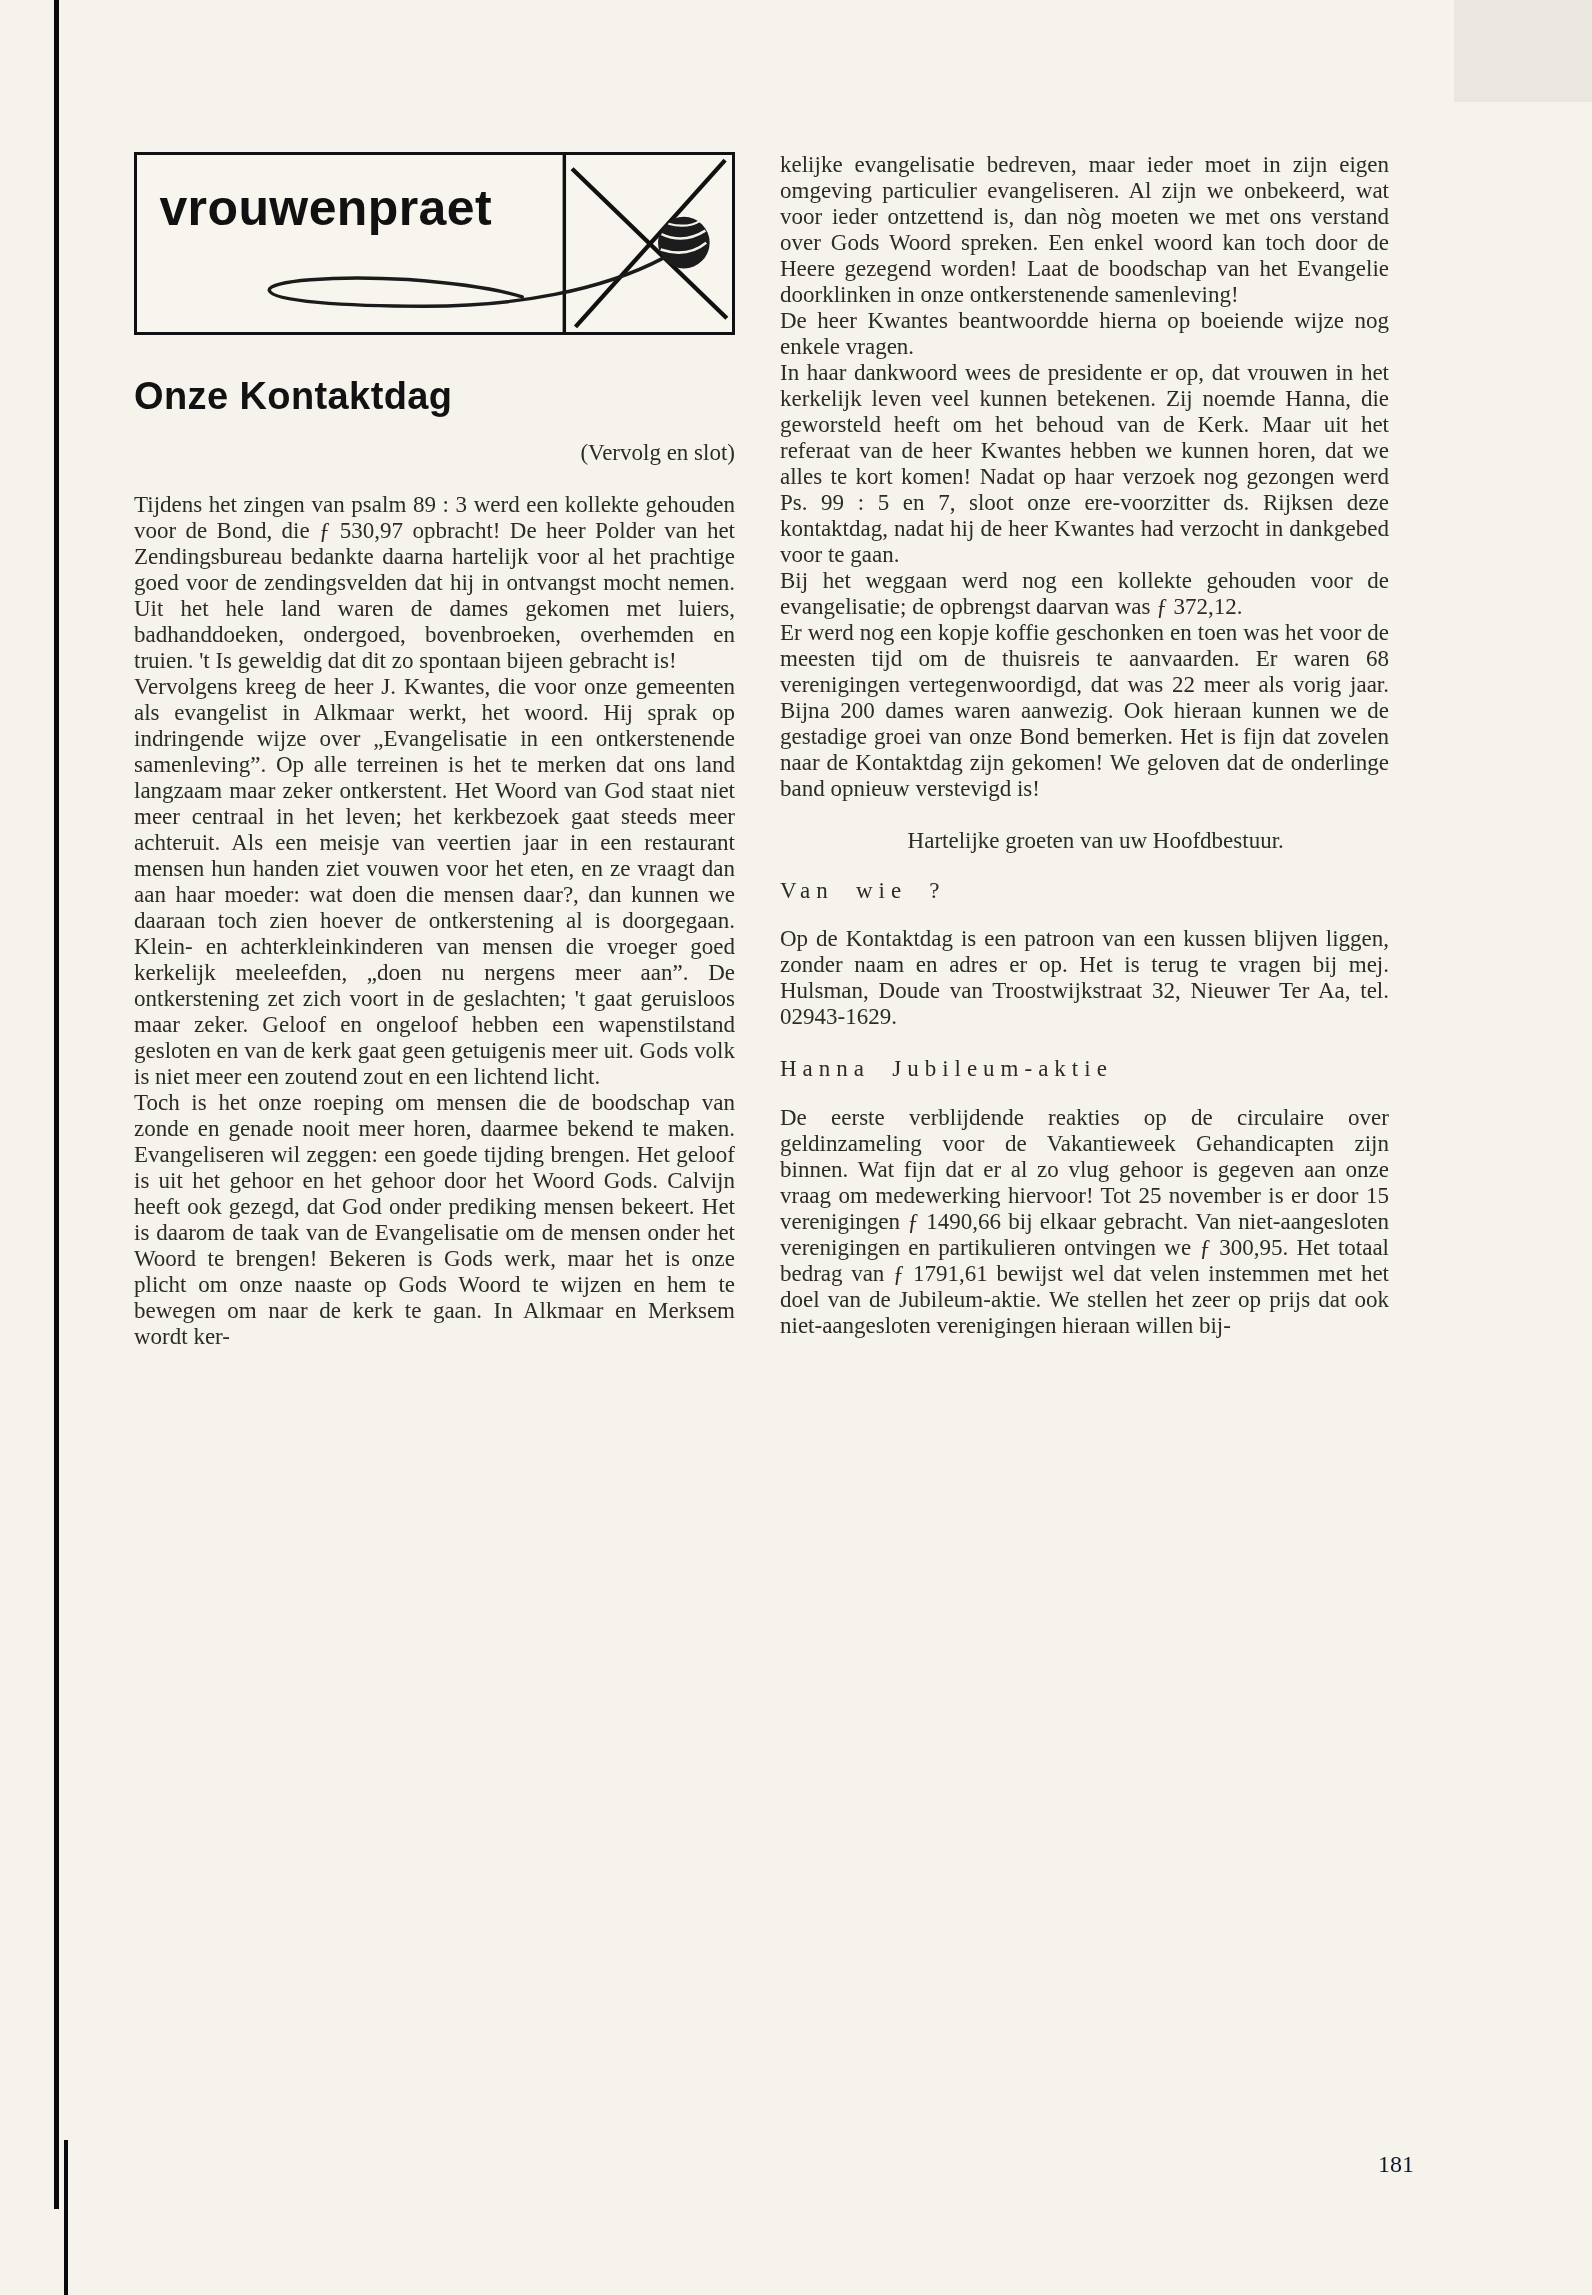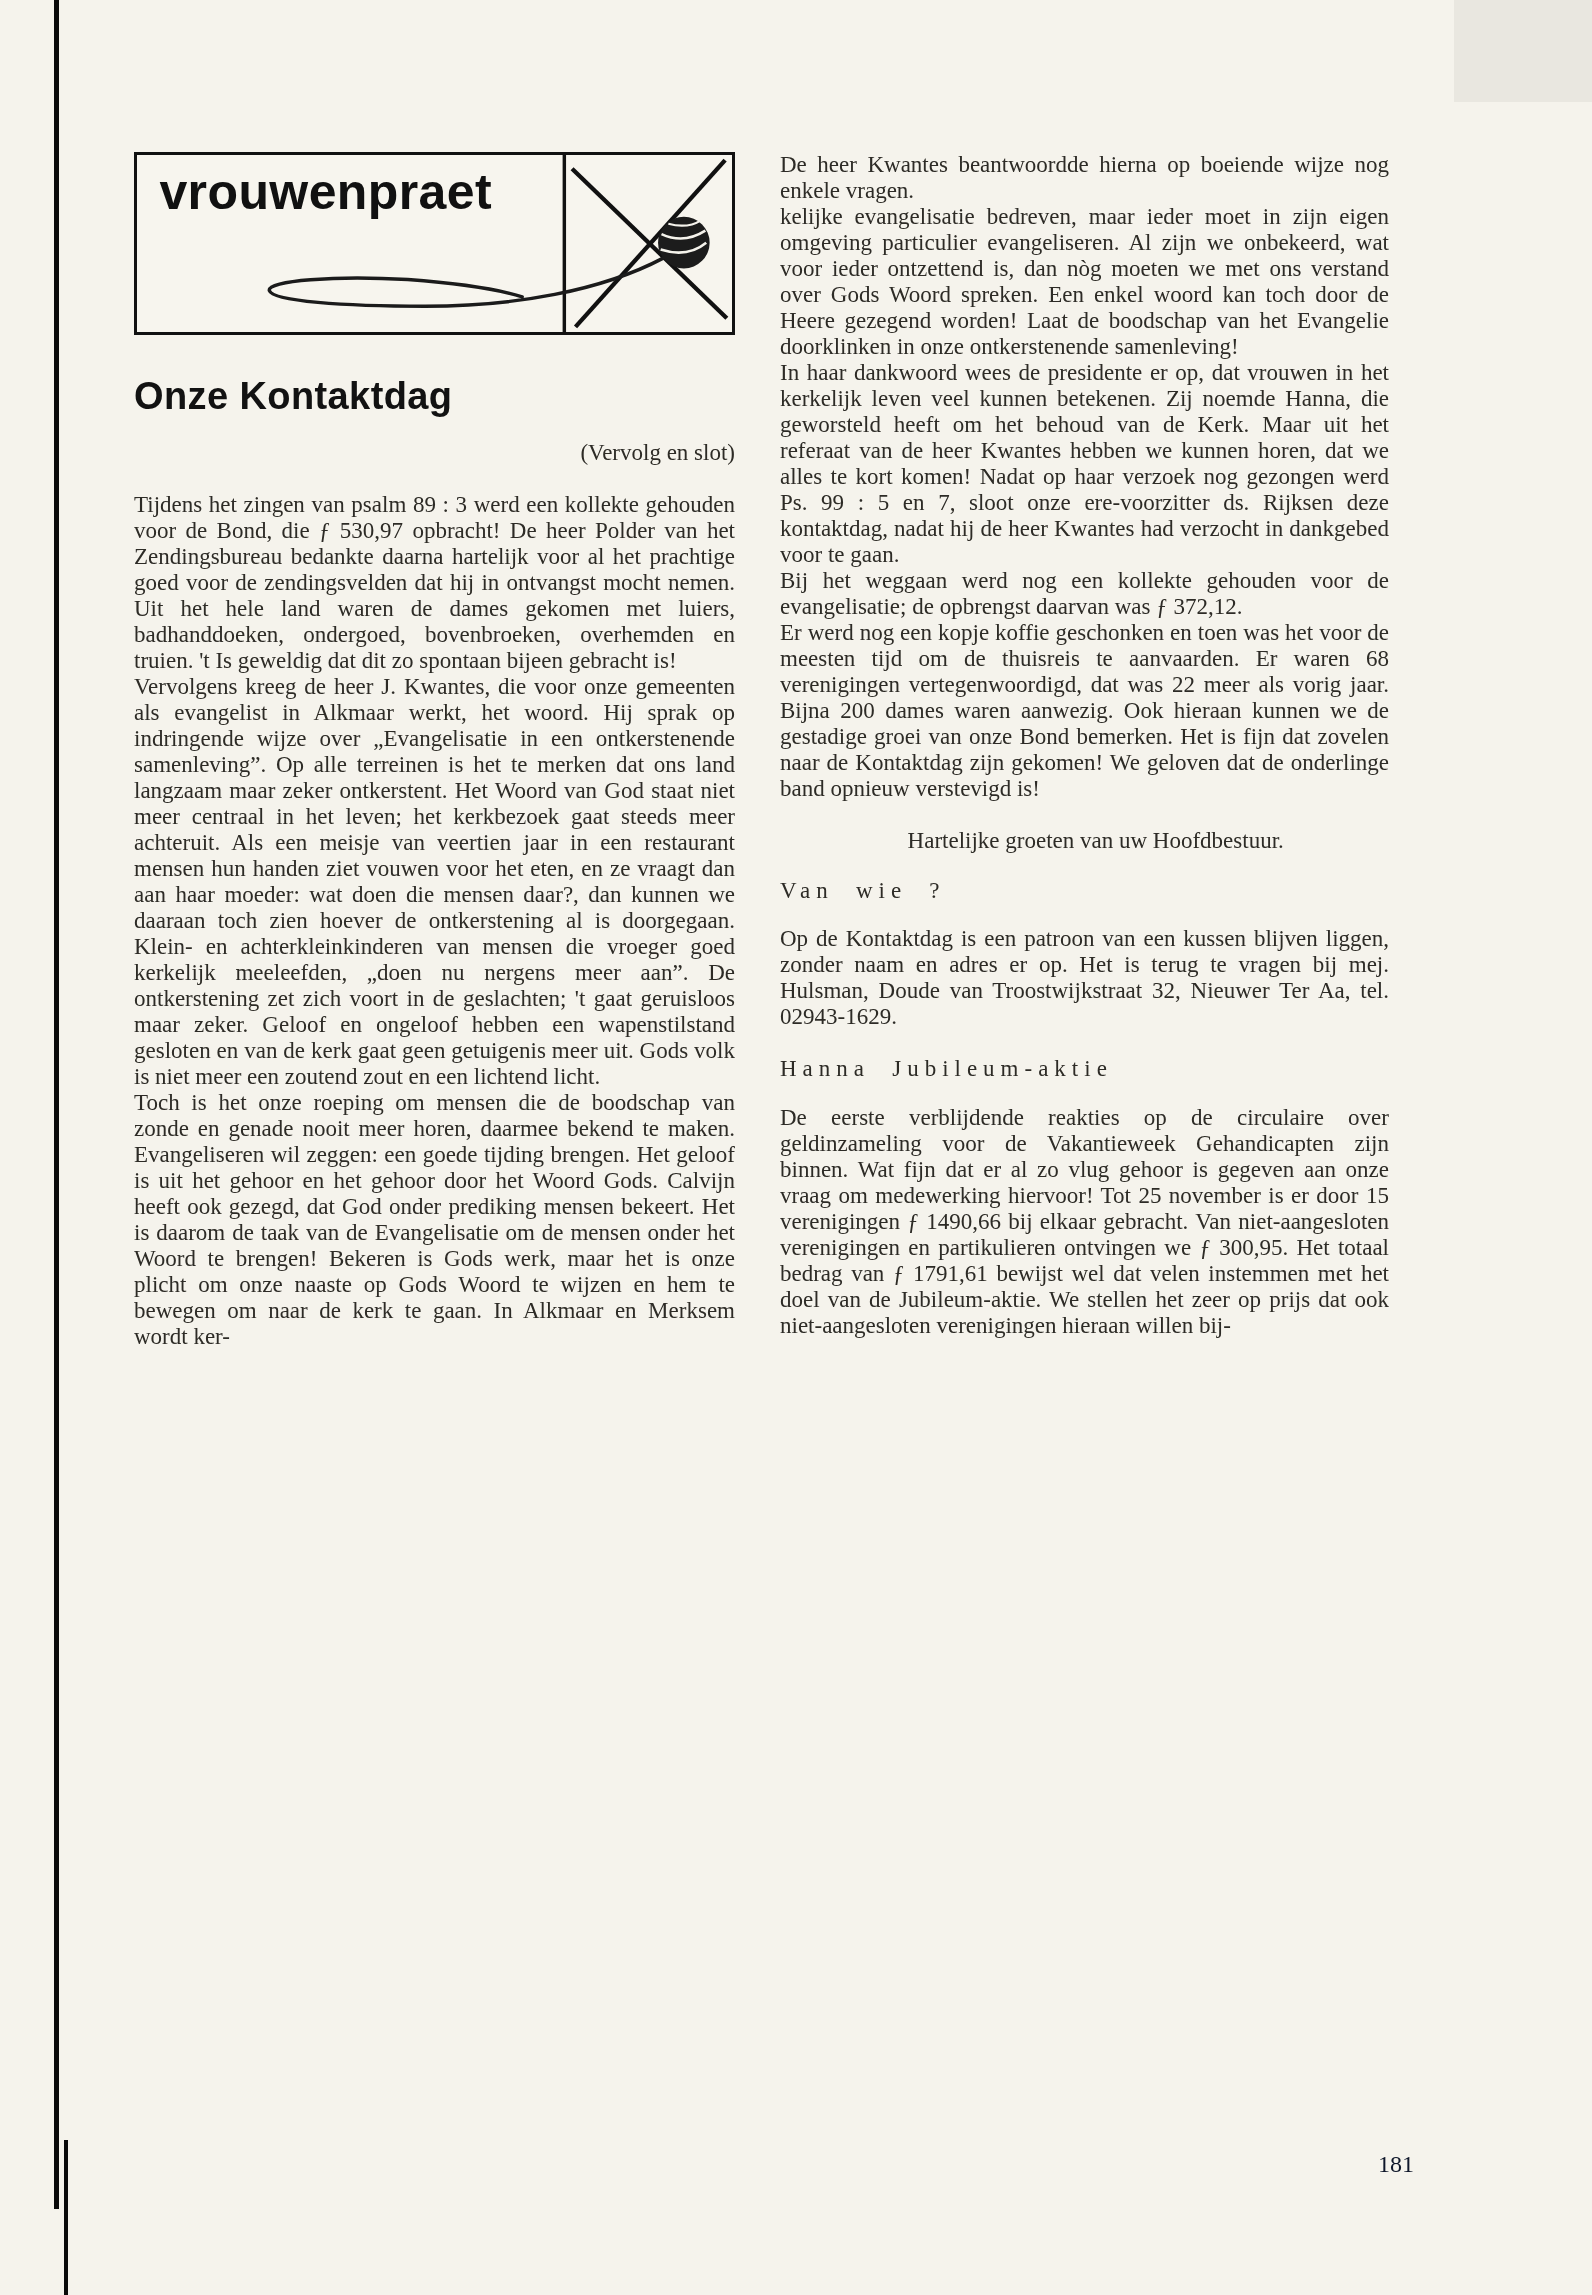--- a/index.html
+++ b/index.html
@@ -31,21 +31,21 @@
   
   .logo-box{
     position:relative;
     width:100%;height:183px;
     border:3.5px solid #111;
     box-sizing:border-box;
     margin-bottom:40px;
     background:#f7f5ee;
   }
   .logo-title{
-    position:absolute;left:22.4px;top:8px;
+    position:absolute;left:22.4px;top:24px;
     font-family:"Liberation Sans", sans-serif;
     font-weight:700;font-size:50px;letter-spacing:0.4px;
     color:#111;z-index:2;
   }
   .logo-art{position:absolute;inset:0;width:100%;height:100%;z-index:1;}
 
   .article-title{
     font-family:"Liberation Sans", sans-serif;
     font-weight:700;font-size:38px;color:#121212;
     margin:0 0 22.4px 0;letter-spacing:0.4px;
@@ -110,22 +110,22 @@
 
       <h1 class="article-title">Onze Kontaktdag</h1>
       <div class="article-subtitle">(Vervolg en slot)</div>
 
       <p class="body">Tijdens het zingen van psalm 89 : 3 werd een kollekte gehouden voor de Bond, die ƒ 530,97 opbracht! De heer Polder van het Zendingsbureau bedankte daarna hartelijk voor al het prachtige goed voor de zendingsvelden dat hij in ontvangst mocht nemen. Uit het hele land waren de dames gekomen met luiers, badhanddoeken, ondergoed, bovenbroeken, overhemden en truien. 't Is geweldig dat dit zo spontaan bijeen gebracht is!</p>
       <p class="body">Vervolgens kreeg de heer J. Kwantes, die voor onze gemeenten als evangelist in Alkmaar werkt, het woord. Hij sprak op indringende wijze over „Evangelisatie in een ontkerstenende samenleving”. Op alle terreinen is het te merken dat ons land langzaam maar zeker ontkerstent. Het Woord van God staat niet meer centraal in het leven; het kerkbezoek gaat steeds meer achteruit. Als een meisje van veertien jaar in een restaurant mensen hun handen ziet vouwen voor het eten, en ze vraagt dan aan haar moeder: wat doen die mensen daar?, dan kunnen we daaraan toch zien hoever de ontkerstening al is doorgegaan. Klein- en achterkleinkinderen van mensen die vroeger goed kerkelijk meeleefden, „doen nu nergens meer aan”. De ontkerstening zet zich voort in de geslachten; 't gaat geruisloos maar zeker. Geloof en ongeloof hebben een wapenstilstand gesloten en van de kerk gaat geen getuigenis meer uit. Gods volk is niet meer een zoutend zout en een lichtend licht.</p>
       <p class="body">Toch is het onze roeping om mensen die de boodschap van zonde en genade nooit meer horen, daarmee bekend te maken. Evangeliseren wil zeggen: een goede tijding brengen. Het geloof is uit het gehoor en het gehoor door het Woord Gods. Calvijn heeft ook gezegd, dat God onder prediking mensen bekeert. Het is daarom de taak van de Evangelisatie om de mensen onder het Woord te brengen! Bekeren is Gods werk, maar het is onze plicht om onze naaste op Gods Woord te wijzen en hem te bewegen om naar de kerk te gaan. In Alkmaar en Merksem wordt ker-</p>
     </div>
 
     <div class="col right">
+      <p class="body">kelijke evangelisatie bedreven, maar ieder moet in zijn eigen omgeving particulier evangeliseren. Al zijn we onbekeerd, wat voor ieder ontzettend is, dan nòg moeten we met ons verstand over Gods Woord spreken. Een enkel woord kan toch door de Heere gezegend worden! Laat de boodschap van het Evangelie doorklinken in onze ontkerstenende samenleving!</p>
       <p class="body">De heer Kwantes beantwoordde hierna op boeiende wijze nog enkele vragen.</p>
-      <p class="body">kelijke evangelisatie bedreven, maar ieder moet in zijn eigen omgeving particulier evangeliseren. Al zijn we onbekeerd, wat voor ieder ontzettend is, dan nòg moeten we met ons verstand over Gods Woord spreken. Een enkel woord kan toch door de Heere gezegend worden! Laat de boodschap van het Evangelie doorklinken in onze ontkerstenende samenleving!</p>
       <p class="body">In haar dankwoord wees de presidente er op, dat vrouwen in het kerkelijk leven veel kunnen betekenen. Zij noemde Hanna, die geworsteld heeft om het behoud van de Kerk. Maar uit het referaat van de heer Kwantes hebben we kunnen horen, dat we alles te kort komen! Nadat op haar verzoek nog gezongen werd Ps. 99 : 5 en 7, sloot onze ere-voorzitter ds. Rijksen deze kontaktdag, nadat hij de heer Kwantes had verzocht in dankgebed voor te gaan.</p>
       <p class="body">Bij het weggaan werd nog een kollekte gehouden voor de evangelisatie; de opbrengst daarvan was ƒ 372,12.</p>
       <p class="body">Er werd nog een kopje koffie geschonken en toen was het voor de meesten tijd om de thuisreis te aanvaarden. Er waren 68 verenigingen vertegenwoordigd, dat was 22 meer als vorig jaar. Bijna 200 dames waren aanwezig. Ook hieraan kunnen we de gestadige groei van onze Bond bemerken. Het is fijn dat zovelen naar de Kontaktdag zijn gekomen! We geloven dat de onderlinge band opnieuw verstevigd is!</p>
 
       <p class="closing">Hartelijke groeten van uw Hoofdbestuur.</p>
 
       <div class="section-block">
         <div class="section-heading">Van wie ?</div>
         <p class="body">Op de Kontaktdag is een patroon van een kussen blijven liggen, zonder naam en adres er op. Het is terug te vragen bij mej. Hulsman, Doude van Troostwijkstraat 32, Nieuwer Ter Aa, tel. 02943-1629.</p>
       </div>

